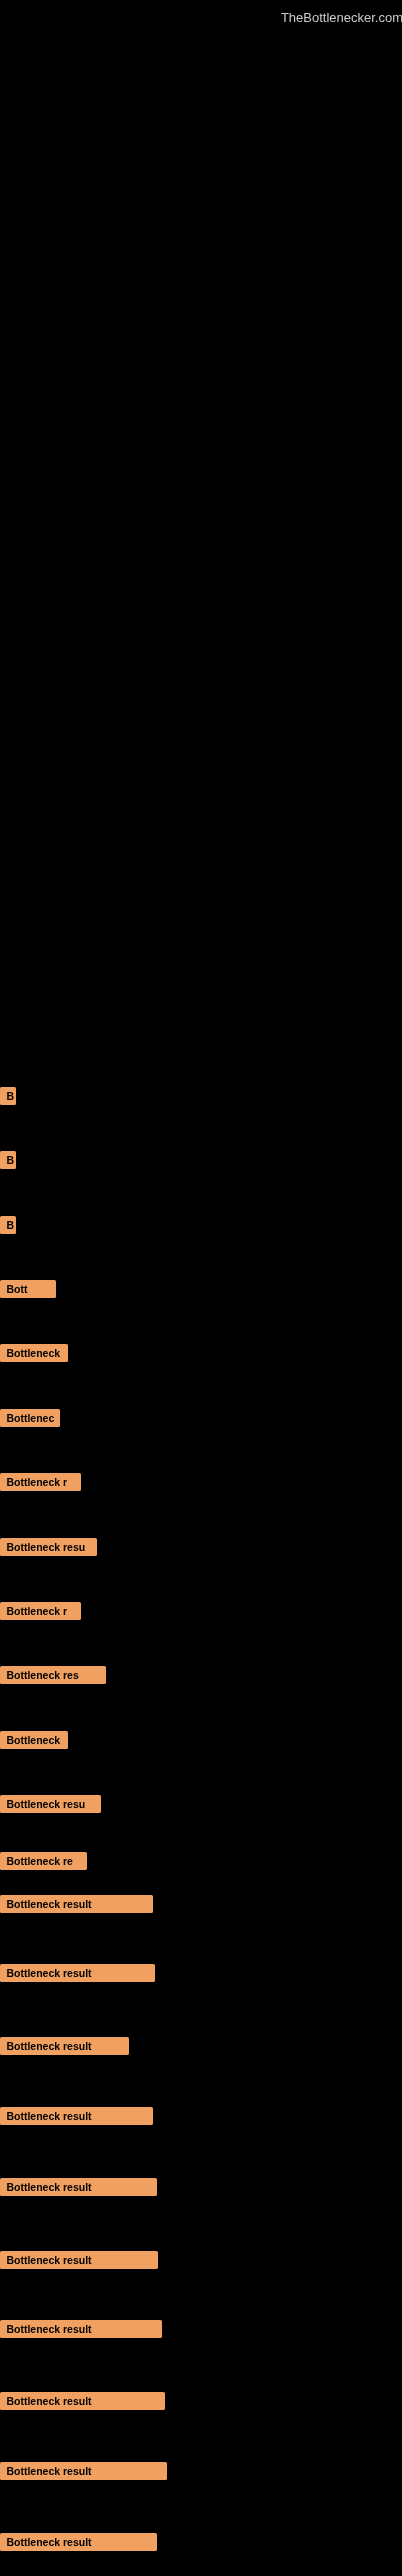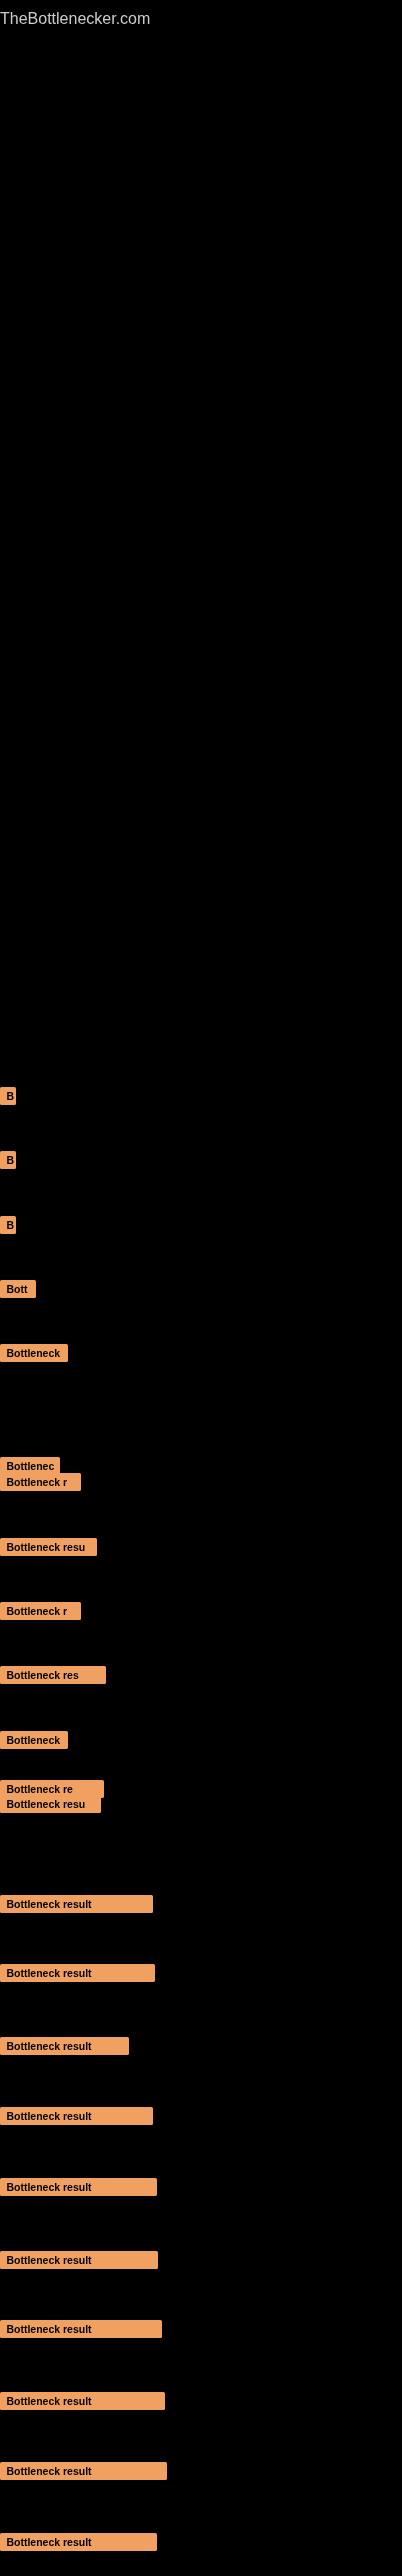--- a/index.html
+++ b/index.html
@@ -10,23 +10,23 @@
 
     body {
       width: 403px;
       min-height: 2576px;
       background-color: #000000;
       font-family: Arial, sans-serif;
       position: relative;
     }
 
     .site-title {
-      text-align: left;
+      text-align: right;
       color: #cccccc;
-      font-size: 16px;
+      font-size: 13px;
       padding: 6.4px 0;
       position: absolute;
       top: 4px;
       left: 0;
       right: 0;
     }
 
     .bottleneck-item {
       position: absolute;
       left: 0;
@@ -41,30 +41,30 @@
     }
   </style>
 </head>
 <body>
 
 <div class="site-title">TheBottlenecker.com</div>
 
 <div class="bottleneck-item" style="top: 1087px; width: 16px;">B</div>
 <div class="bottleneck-item" style="top: 1151px; width: 16px;">B</div>
 <div class="bottleneck-item" style="top: 1216px; width: 16px;">B</div>
-<div class="bottleneck-item" style="top: 1280px; width: 36px;">Bott</div>
+<div class="bottleneck-item" style="top: 1280px; width: 56px;">Bott</div>
 <div class="bottleneck-item" style="top: 1344px; width: 68px;">Bottleneck</div>
-<div class="bottleneck-item" style="top: 1409px; width: 60px; margin-top: 48px;">Bottlenec</div>
+<div class="bottleneck-item" style="top: 1409px; width: 60px;">Bottlenec</div>
 <div class="bottleneck-item" style="top: 1473px; width: 81px;">Bottleneck r</div>
 <div class="bottleneck-item" style="top: 1538px; width: 97px;">Bottleneck resu</div>
 <div class="bottleneck-item" style="top: 1602px; width: 81px;">Bottleneck r</div>
 <div class="bottleneck-item" style="top: 1666px; width: 106px;">Bottleneck res</div>
 <div class="bottleneck-item" style="top: 1731px; width: 68px;">Bottleneck</div>
 <div class="bottleneck-item" style="top: 1795px; width: 101px;">Bottleneck resu</div>
-<div class="bottleneck-item" style="top: 1780px; width: 104px;">Bottleneck re</div>
+<div class="bottleneck-item" style="top: 1852px; width: 87px;">Bottleneck re</div>
 <div class="bottleneck-item" style="top: 1895px; width: 153px;">Bottleneck result</div>
 <div class="bottleneck-item" style="top: 1964px; width: 155px;">Bottleneck result</div>
 <div class="bottleneck-item" style="top: 2037px; width: 129px;">Bottleneck result</div>
 <div class="bottleneck-item" style="top: 2107px; width: 153px;">Bottleneck result</div>
 <div class="bottleneck-item" style="top: 2178px; width: 157px;">Bottleneck result</div>
 <div class="bottleneck-item" style="top: 2251px; width: 158px;">Bottleneck result</div>
 <div class="bottleneck-item" style="top: 2320px; width: 162px;">Bottleneck result</div>
 <div class="bottleneck-item" style="top: 2392px; width: 165px;">Bottleneck result</div>
 <div class="bottleneck-item" style="top: 2462px; width: 167px;">Bottleneck result</div>
 <div class="bottleneck-item" style="top: 2533px; width: 157px;">Bottleneck result</div>

